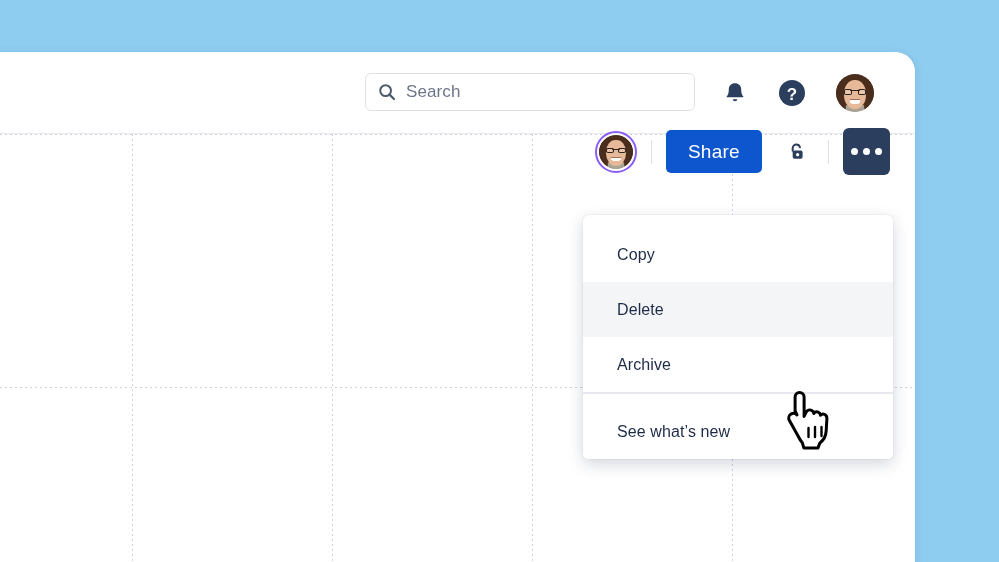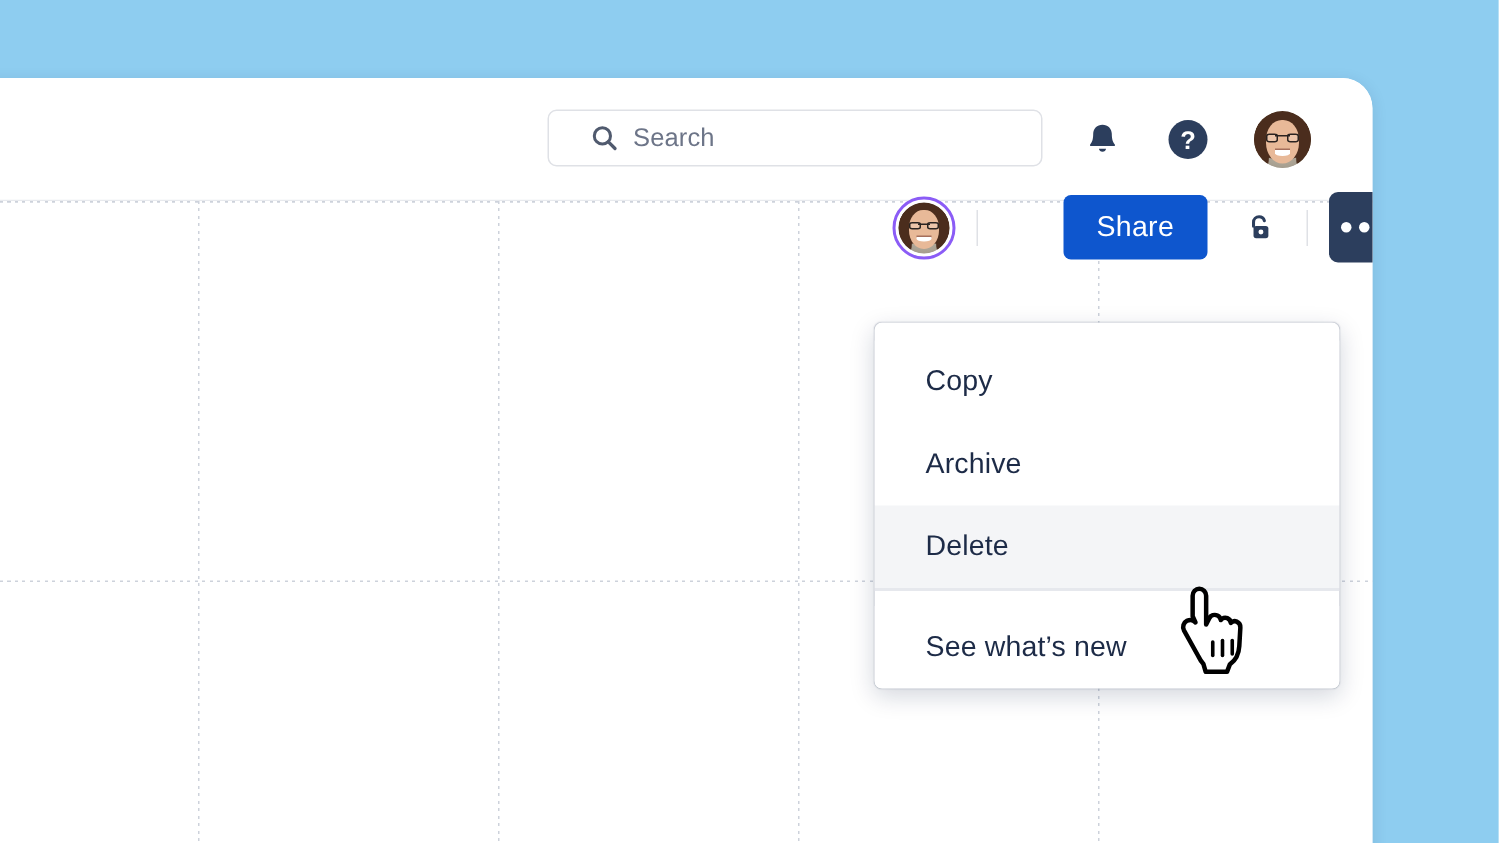--- a/index.html
+++ b/index.html
@@ -52,21 +52,21 @@
     left: 405px;
     top: 21px;
     width: 330px;
     height: 38px;
     box-sizing: border-box;
     border: 1.6px solid #dfe1e6;
     border-radius: 6px;
     background: #ffffff;
     display: flex;
     align-items: center;
-    padding: 0 28px;
+    padding: 0 12px;
     cursor: text;
   }
   .search-box .sicon {
     width: 18px;
     height: 18px;
     flex: 0 0 18px;
     margin-right: 10px;
     display: flex;
     align-items: center;
     justify-content: center;
@@ -261,21 +261,20 @@
     border: none;
     border-radius: 5px;
     background: #0e56ce;
     color: #ffffff;
     font-family: "Liberation Sans", sans-serif;
     font-size: 19px;
     letter-spacing: .2px;
     cursor: pointer;
     display: flex;
     align-items: center;
-    margin-left: 43px;
   }
 
   .lock-btn {
     width: 34px;
     height: 34px;
     margin-left: 18px;
     display: flex;
     align-items: center;
     justify-content: center;
     cursor: pointer;
@@ -313,21 +312,21 @@
     box-shadow: 0 5px 16px rgba(9, 30, 66, 0.18),
                 0 0 1px rgba(9, 30, 66, 0.28);
     padding: 12px 0 0 0;
     overflow: hidden;
   }
   .menu-item {
     height: 55px;
     display: flex;
     align-items: center;
     padding-left: 34px;
-    font-size: 19px;
+    font-size: 16px;
     color: #1d2b47;
     letter-spacing: .1px;
     cursor: pointer;
     background: #ffffff;
     white-space: nowrap;
   }
   .menu-item.highlighted {
     background: #f4f5f7;
   }
   .menu-divider {
@@ -441,22 +440,22 @@
 
       <button class="more-btn">
         <span class="dot"></span>
         <span class="dot"></span>
         <span class="dot"></span>
       </button>
     </div>
 
     <div class="dropdown">
       <div class="menu-item">Copy</div>
+      <div class="menu-item highlighted">Delete</div>
       <div class="menu-item">Archive</div>
-      <div class="menu-item highlighted">Delete</div>
       <div class="menu-divider"></div>
       <div class="menu-group-pad"></div>
       <div class="menu-item">See what’s new</div>
     </div>
 
   </div>
 
   <div class="cursor-hand">
     <svg width="66" height="62" viewBox="0 0 66 62">
       <path d="M16.5 3.5c2.6 0 4.6 2.1 4.6 4.7v19.2l2.1-4.2c1-2 3.4-2.8 5.4-1.9 1.3.6 2.1 1.8 2.3 3.1.9-1.4 2.7-2 4.3-1.3 1.4.6 2.2 1.9 2.3 3.2 1-1.1 2.6-1.5 4-.9 1.6.7 2.5 2.3 2.4 4l-.7 12.3c-.35 6.1-3 9.9-6.3 12.2l-1.9 5H20.8l-1.5-5.2c-1.5-1.7-2.5-3.3-3.4-5.2L6.3 31.2c-1.2-2.3-.3-5.1 2-6.3 2-1 4.3-.5 5.7 1l-1.9-4.1V8.2c0-2.6 2-4.7 4.4-4.7z" fill="#ffffff" stroke="#000000" stroke-width="3" stroke-linejoin="round"></path>

